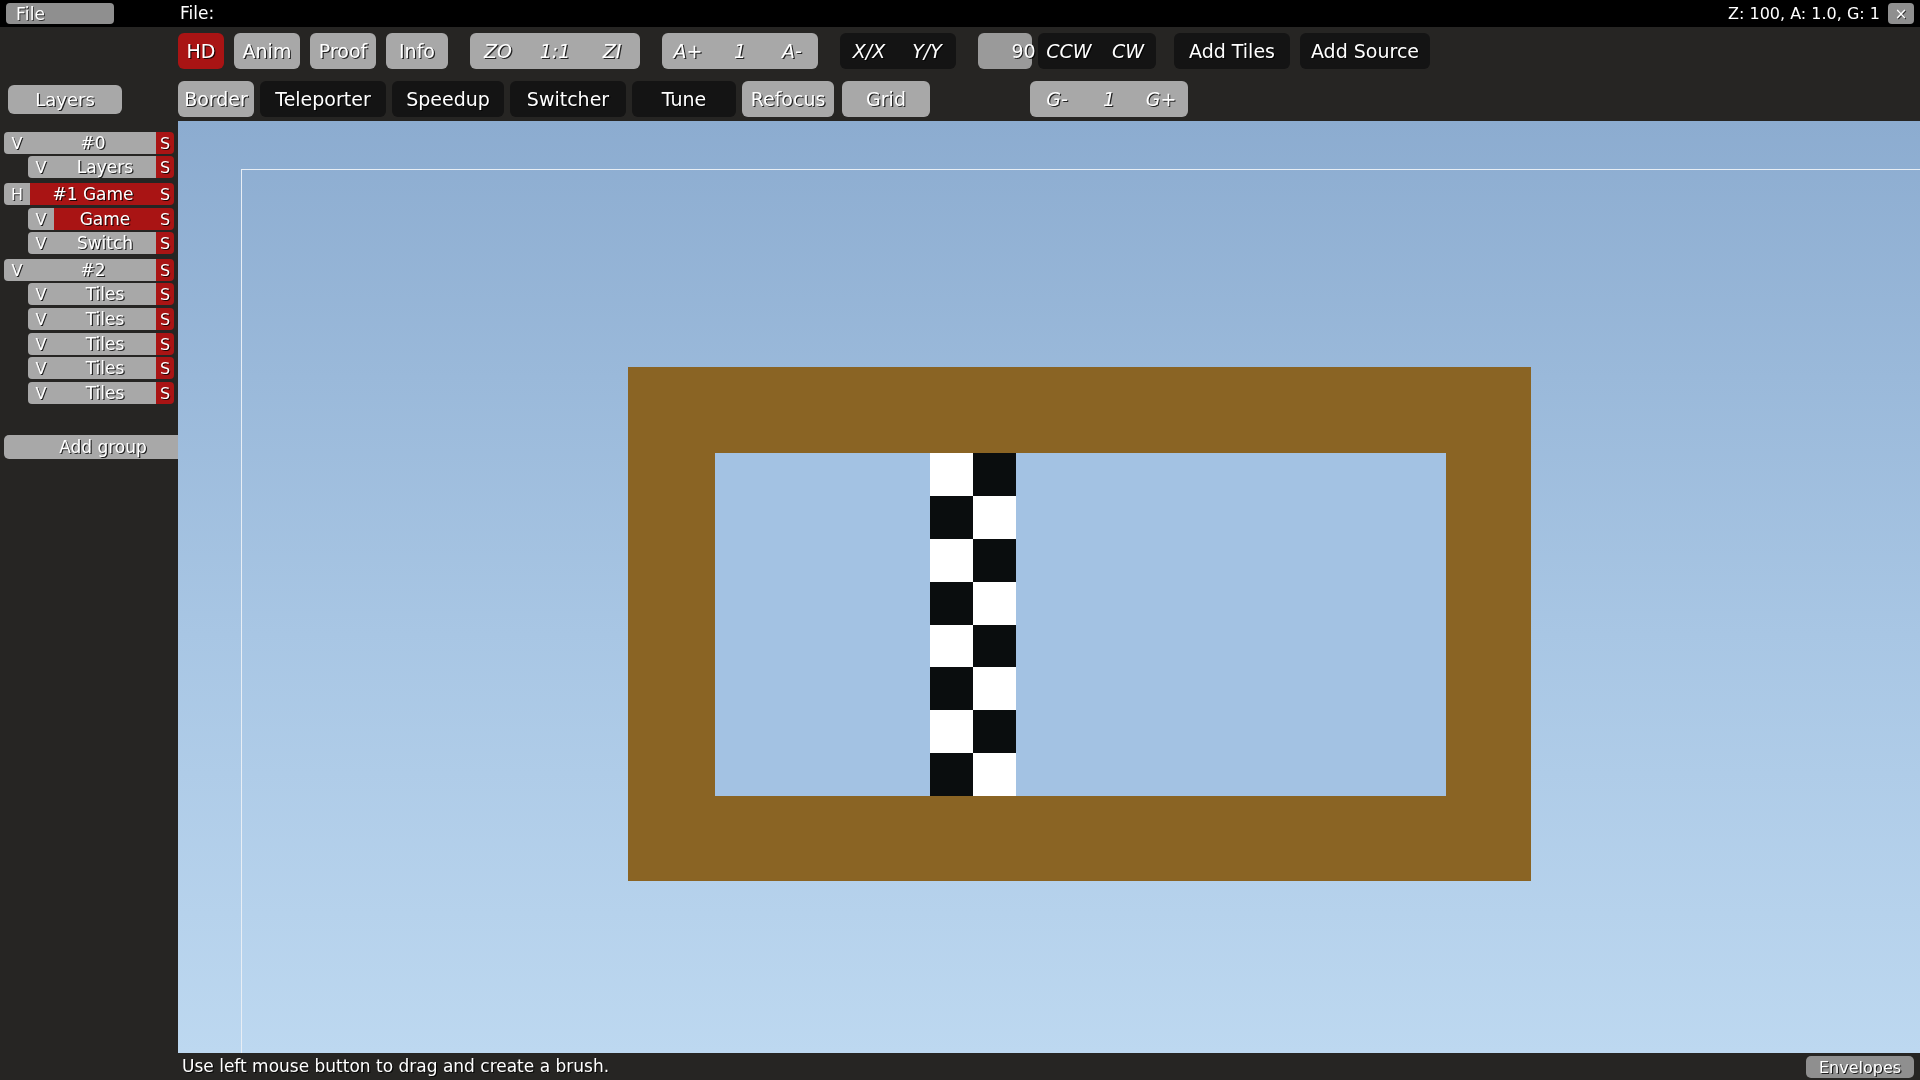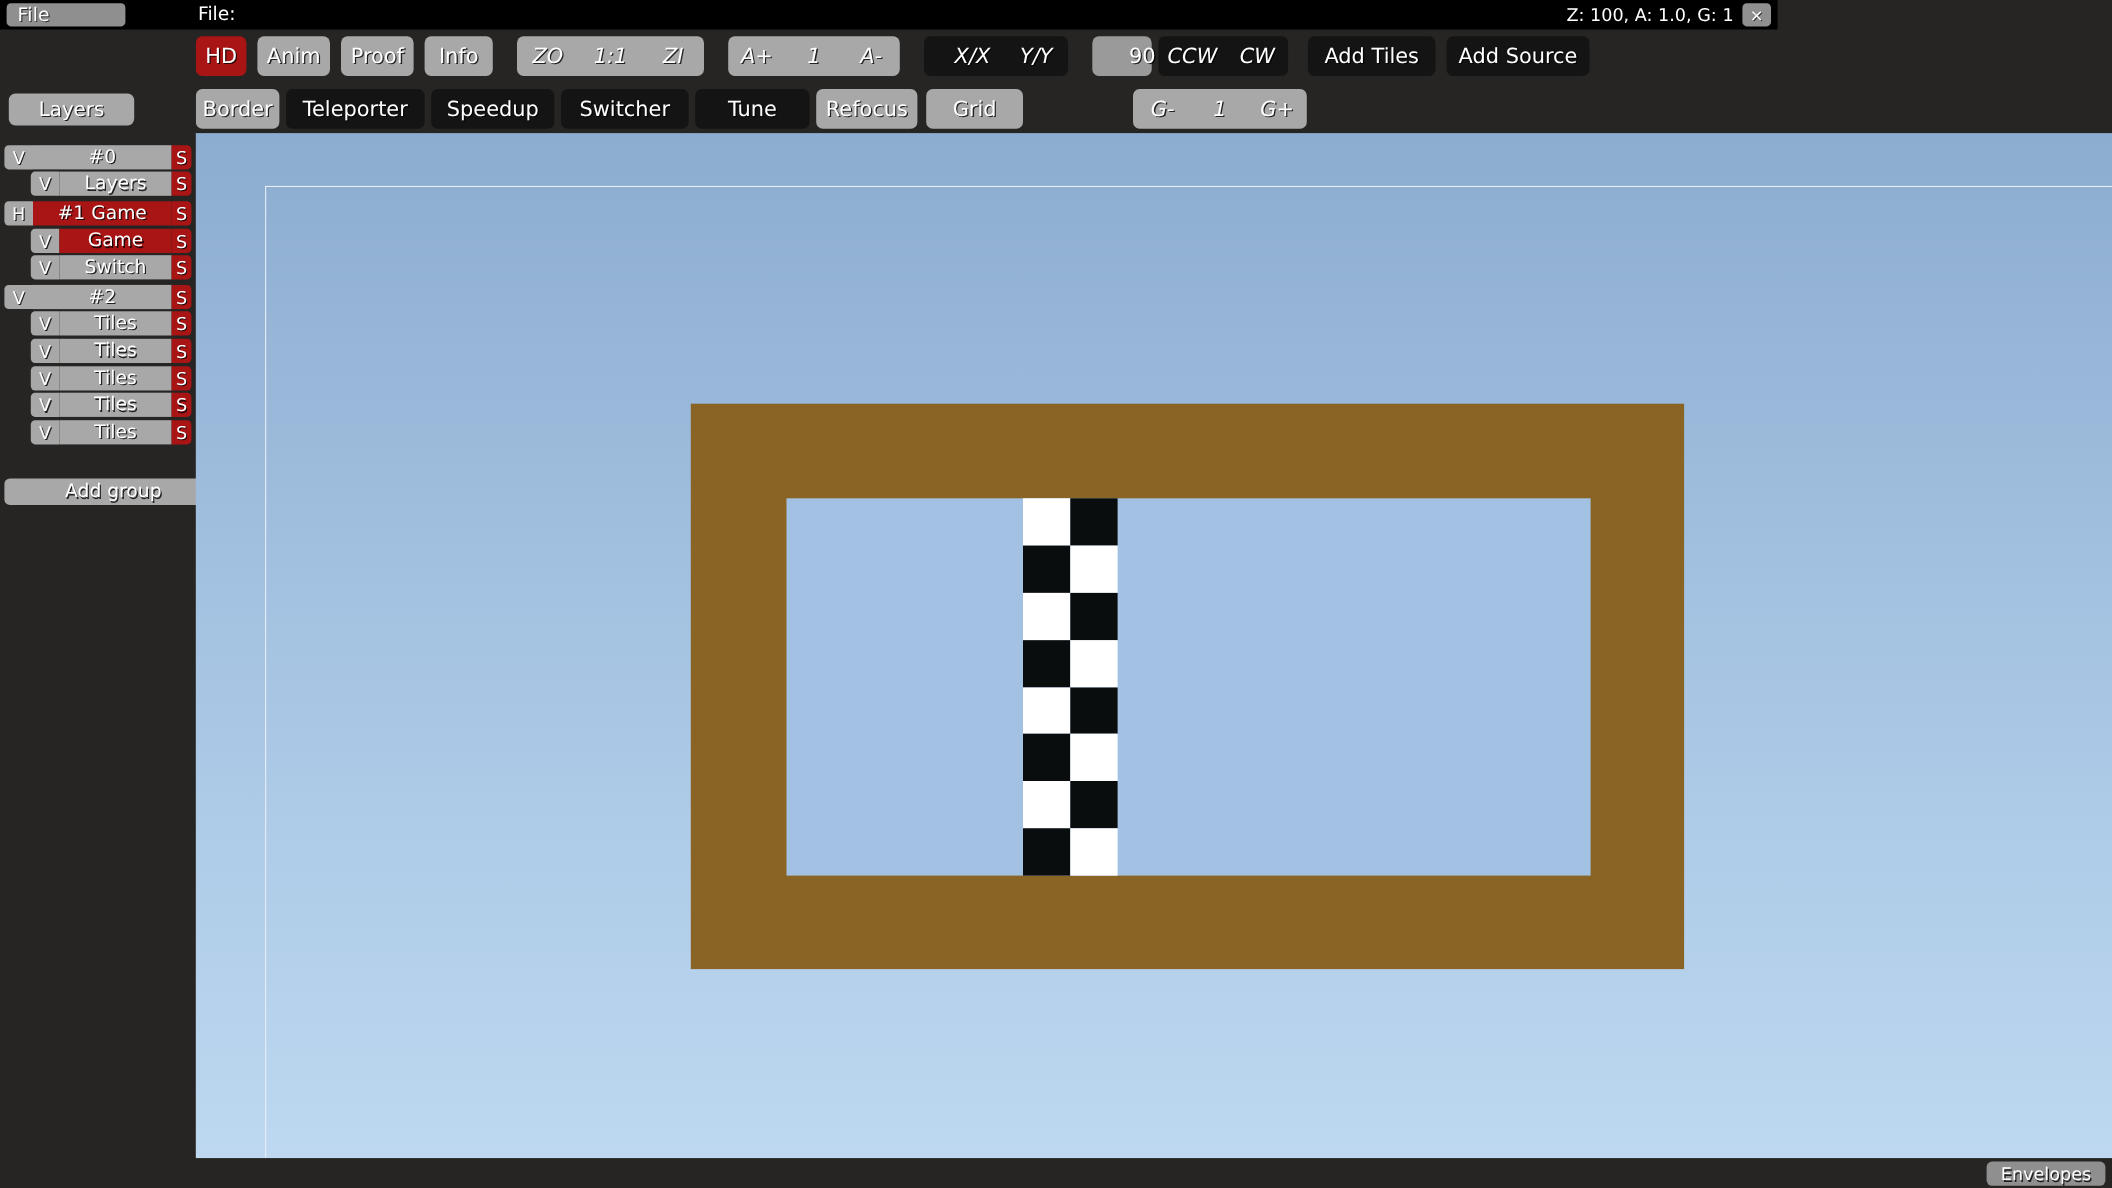--- a/index.html
+++ b/index.html
@@ -12,21 +12,21 @@
 
   #app {
     position: relative;
     width: 1920px; height: 1080px;
     background: #262523;
   }
 
   
   .menubar {
     position: absolute; left: 0; top: 0;
-    width: 1616px; height: 27px;
+    width: 1920px; height: 27px;
     background: #000;
     display: flex; align-items: center;
   }
   .menu-file-btn {
     margin-left: 6px;
     width: 108px; height: 21px;
     background: #8f8f8f;
     border-radius: 4px;
     display: flex; align-items: center;
     padding-left: 10px;
@@ -248,21 +248,21 @@
         <span style="width:56px;">ZI</span>
       </div>
       <div class="gap" style="width:22px;"></div>
       <div class="btn-group light">
         <span style="width:52px;">A+</span>
         <span style="width:52px;">1</span>
         <span style="width:52px;">A-</span>
       </div>
       <div class="gap" style="width:22px;"></div>
       <div class="btn-group dark">
-        <span style="width:58px;margin-left:15px;">X/X</span>
+        <span style="width:58px;">X/X</span>
         <span style="width:58px;">Y/Y</span>
       </div>
       <div class="gap" style="width:22px;"></div>
       <div class="btn mid" style="width:54px;">90</div>
       <div class="gap" style="width:6px;"></div>
       <div class="btn-group dark">
         <span style="width:62px;">CCW</span>
         <span style="width:56px;">CW</span>
       </div>
       <div class="gap" style="width:18px;"></div>
@@ -375,16 +375,17 @@
         <div class="ck-b"></div>
         <div class="ck-w"></div>
         <div class="ck-w"></div>
         <div class="ck-b"></div>
         <div class="ck-b"></div>
         <div class="ck-w"></div>
       </div>
   </div>
 
   <div class="statusbar">
+    <div class="status-text">Use left mouse button to drag and create a brush.</div>
     <div class="envelopes-btn">Envelopes</div>
   </div>
 
 </div>
 
 </body></html>

